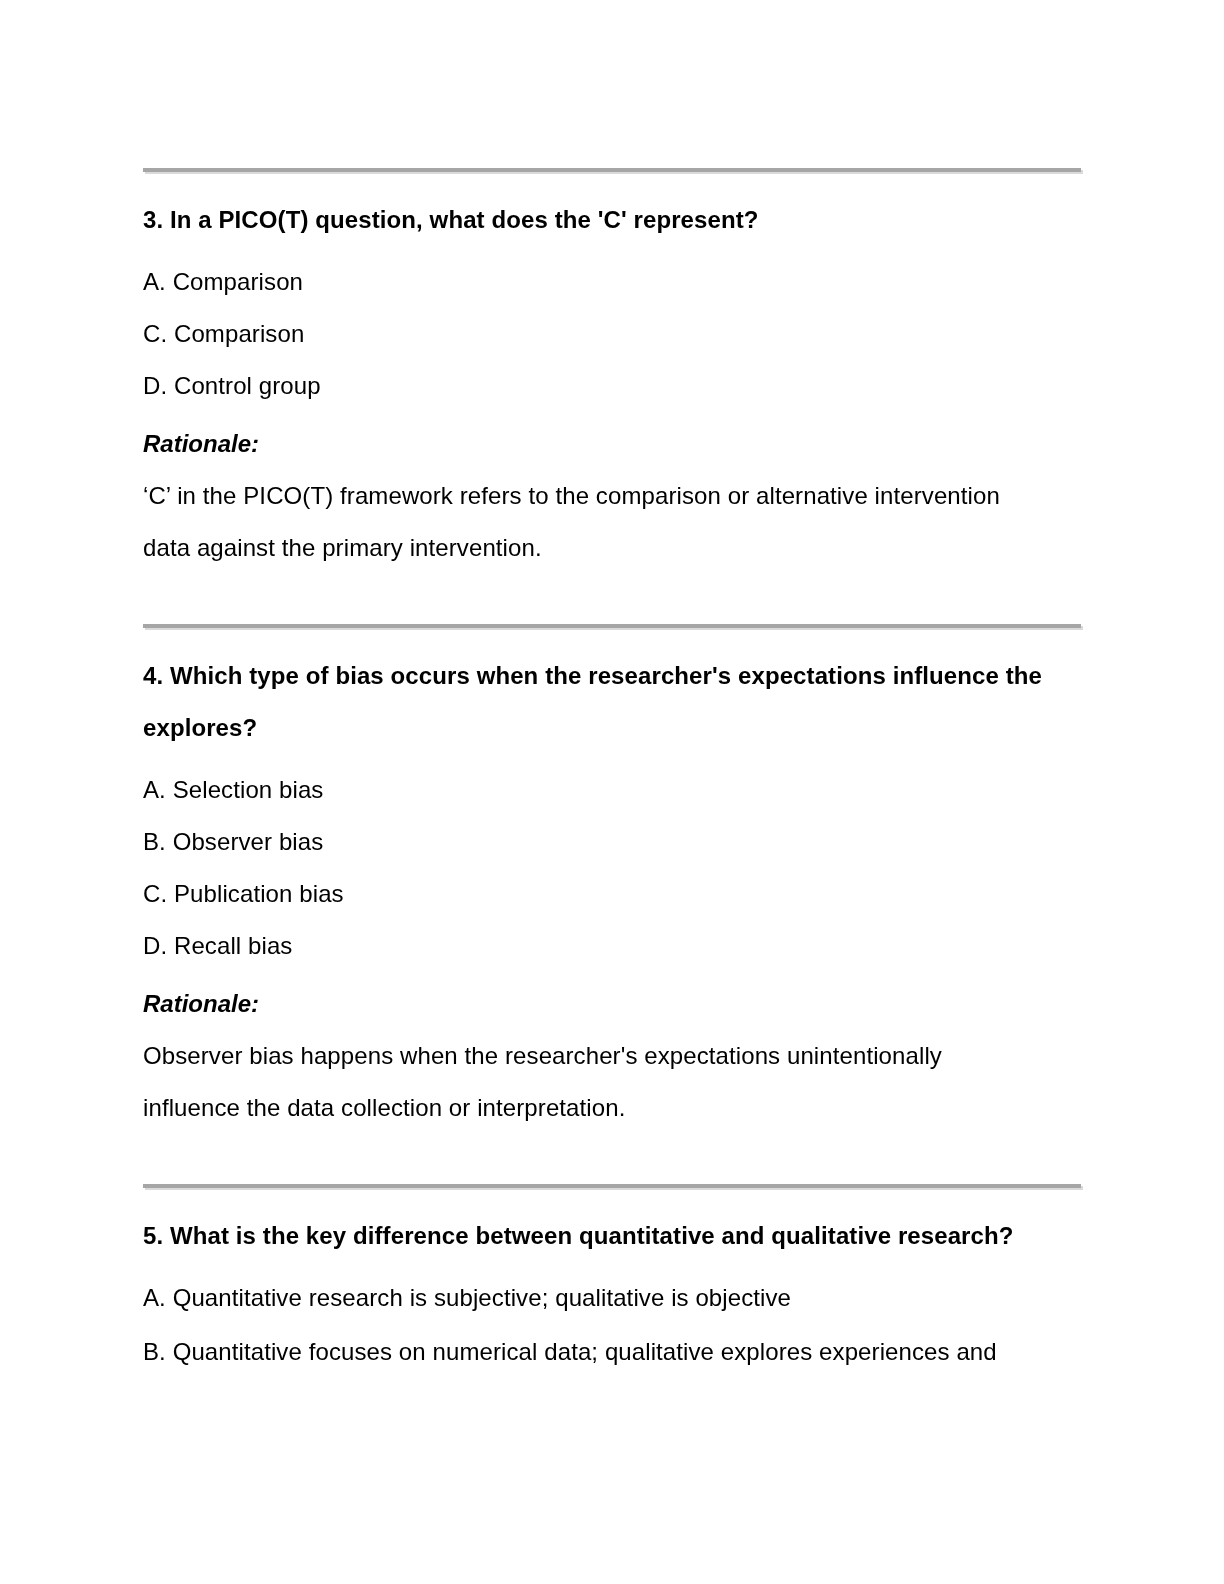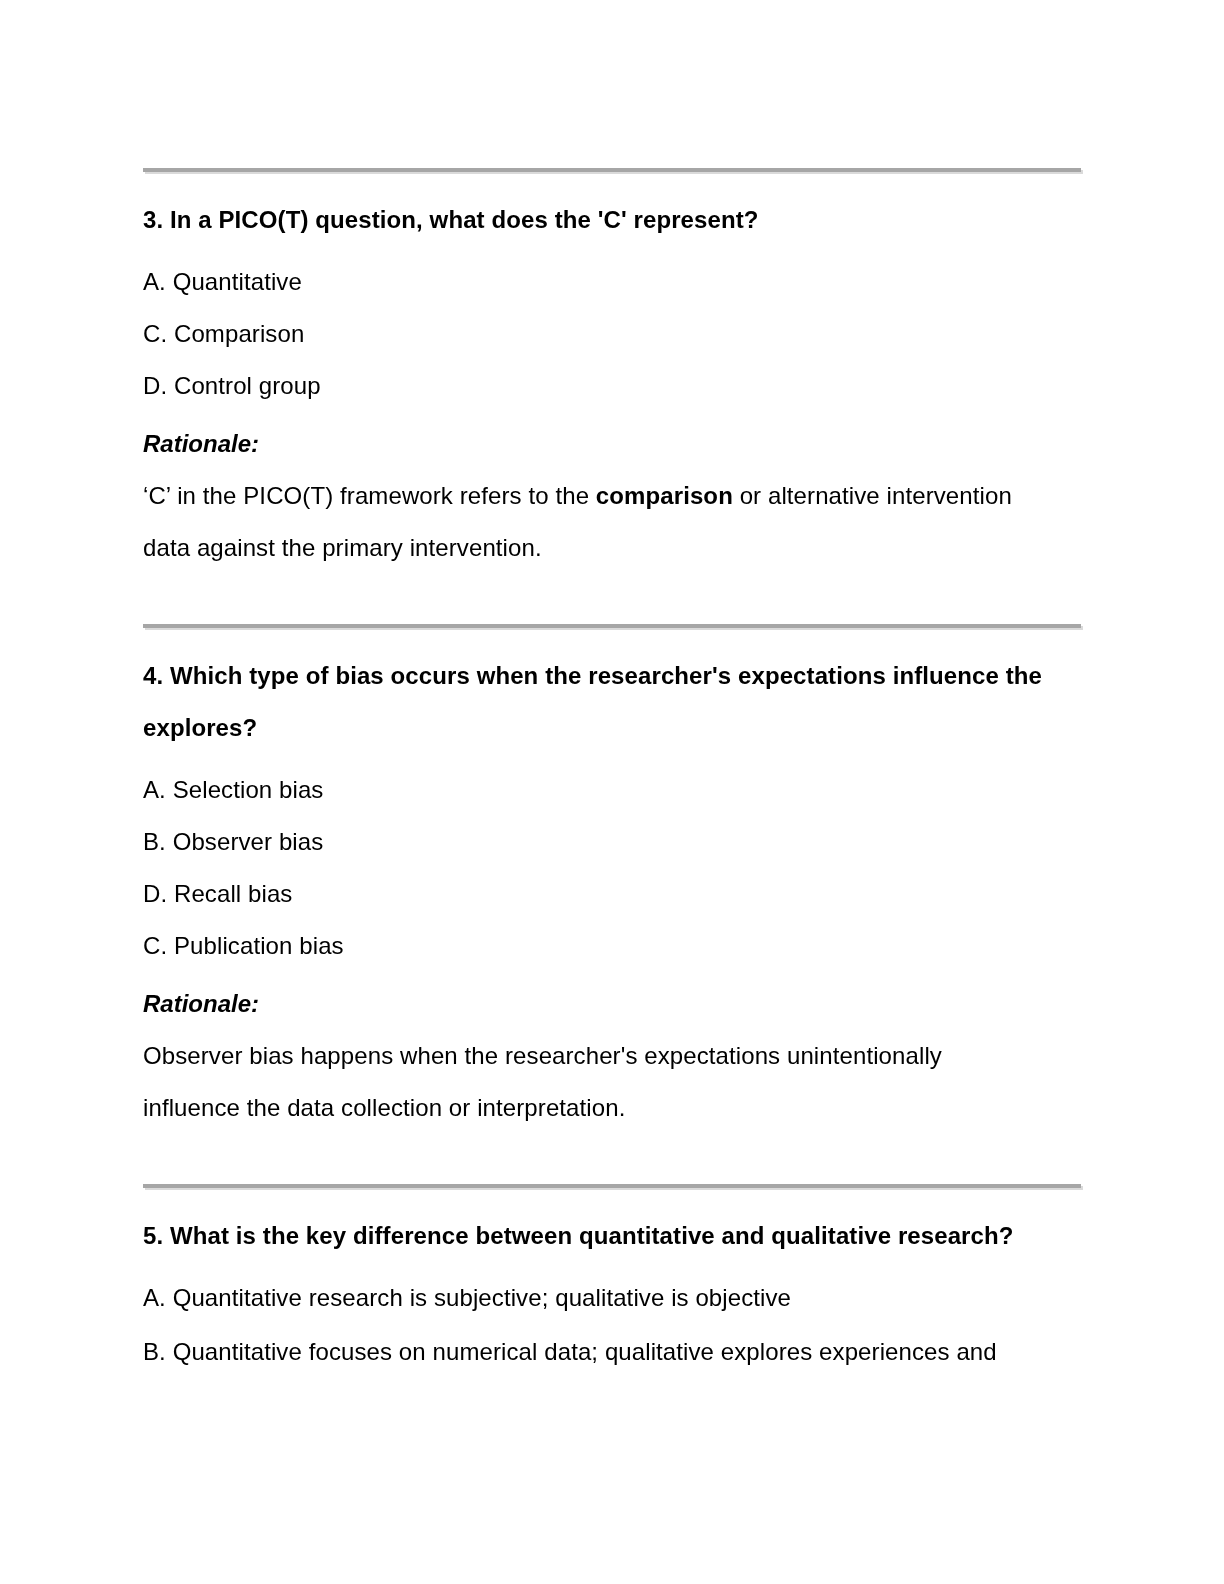--- a/index.html
+++ b/index.html
@@ -50,57 +50,57 @@
   .rationale-label {
     font-weight: bold;
     line-height: 52px;
     font-style: italic;
   }
   .r-line {
     line-height: 52px;
     white-space: nowrap;
     letter-spacing: 0.1px;
   }
-  .seg.bold { font-weight: bold; }
+  .seg.bold { font-weight: normal; }
   
   .section:last-child .option + .option { margin-top: 2px; }
 </style>
 </head>
 <body>
 
 <div class="page">
   <div class="content" id="doc-content">
   <div class="section">
     <div class="divider"></div>
     <div class="q-heading">
           <div class="h-line">3. In a PICO(T) question, what does the 'C' represent?</div>
         </div>
     <div class="options">
-          <div class="option">A. Quantitative</div>
+          <div class="option">A. Comparison</div>
           <div class="option bold">C. Comparison</div>
           <div class="option">D. Control group</div>
         </div>
   <div class="rationale">
           <div class="rationale-label">Rationale:</div>
           <div class="r-line"><span class="seg">‘C’ in the PICO(T) framework refers to the </span><span class="seg bold">comparison</span><span class="seg"> or alternative intervention</span></div>
           <div class="r-line"><span class="seg">data against the primary intervention.</span></div>
         </div>
       </div>
 
   <div class="section">
     <div class="divider"></div>
     <div class="q-heading">
           <div class="h-line">4. Which type of bias occurs when the researcher's expectations influence the</div>
           <div class="h-line">explores?</div>
         </div>
     <div class="options">
           <div class="option">A. Selection bias</div>
           <div class="option bold">B. Observer bias</div>
+          <div class="option">C. Publication bias</div>
           <div class="option">D. Recall bias</div>
-          <div class="option">C. Publication bias</div>
         </div>
   <div class="rationale">
           <div class="rationale-label">Rationale:</div>
           <div class="r-line"><span class="seg">Observer bias happens when the researcher's expectations unintentionally</span></div>
           <div class="r-line"><span class="seg">influence the data collection or interpretation.</span></div>
         </div>
       </div>
 
   <div class="section">
     <div class="divider"></div>

